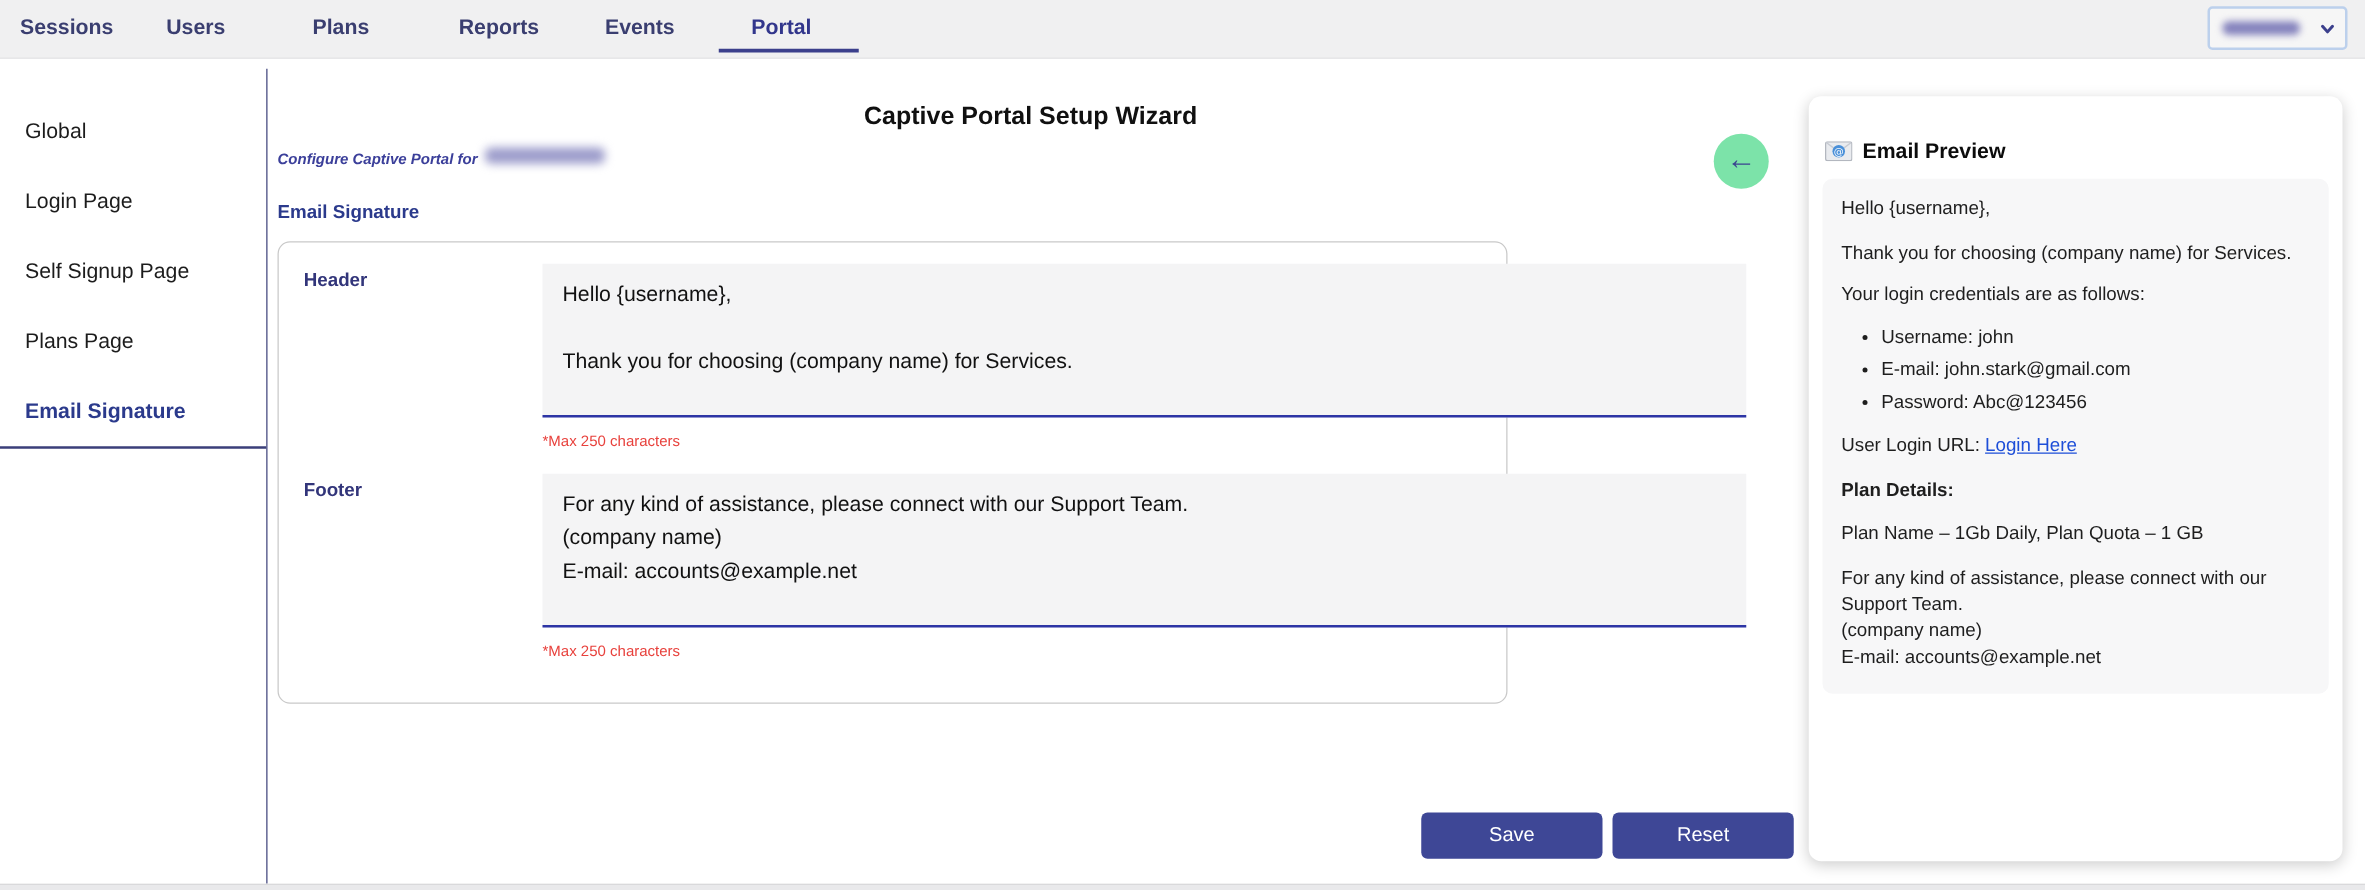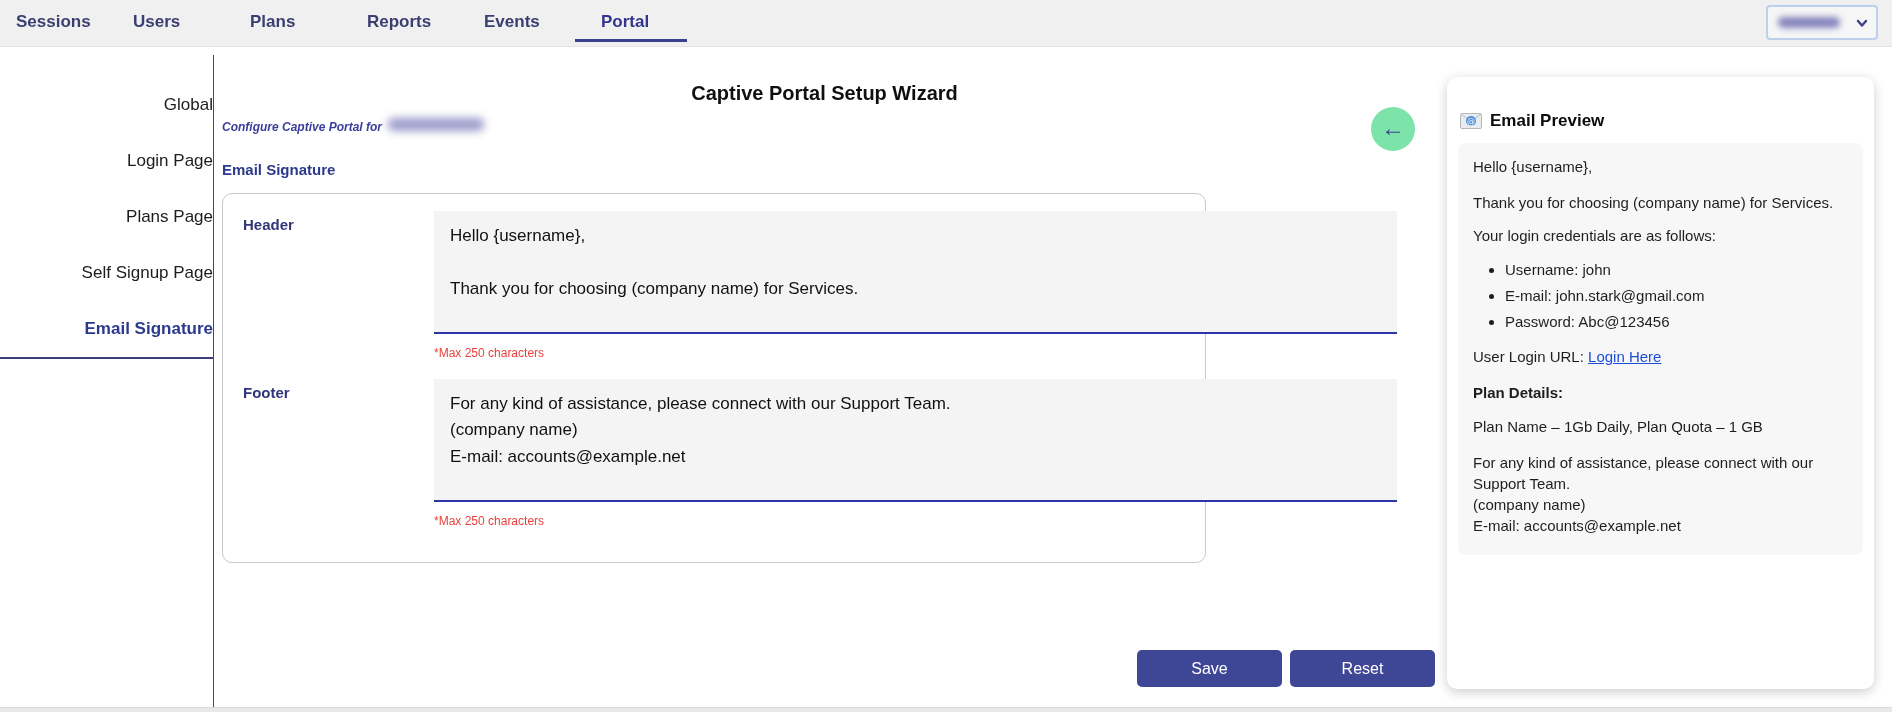--- a/index.html
+++ b/index.html
@@ -13,21 +13,21 @@
   .tab .tab-label { display:inline-block; font-size:17px; font-weight:600; color:#3a3e70; padding-bottom:7px; }
   .tab.active .tab-label { font-weight:700; color:#32368c; }
   .tab.active .tab-underline { width:112px; height:3px; background:#3b3f8c; margin-left:-26px; }
   .tab:nth-child(1) .tab-label{margin-left:0;}
   .nav-dropdown { position:absolute; right:14px; top:5px; width:112px; height:35px; background:#f6f6f6; border:2px solid #bcd0ec; border-radius:4px; display:flex; align-items:center; justify-content:space-between; padding:0 8px 0 10px; cursor:pointer; }
   .blur-blob { display:inline-block; height:11px; border-radius:5px; background:#8583bd; filter:blur(3px); }
   .nav-dropdown .blur-blob { width:62px; }
   .chev { width:12px; height:12px; }
 
   
-  .sidebar { position:absolute; left:0; top:55px; width:213px; height:652px; background:#fff;text-align:right; }
+  .sidebar { position:absolute; left:0; top:55px; width:213px; height:652px; background:#fff; }
   .side-item { padding:18px 0 18px 20px; font-size:17px; color:#1c1c1c; cursor:pointer; }
   .side-item.active { color:#2b3a8c; font-weight:700; }
   .side-active-underline { width:213px; height:2px; background:#3b3f7a; }
   .v-divider { position:absolute; left:213px; top:55px; width:1px; height:652px; background:#42467e; }
   .bottom-strip { position:absolute; left:0; top:707px; width:1892px; height:5px; background:#e9e9eb; border-top:1px solid #d9d9db; }
 
   
   .main-title { position:absolute; left:214px; top:82px; width:1221px; text-align:center; font-size:20px; font-weight:700; color:#101010; }
   .subtitle { position:absolute; left:222px; top:118px; font-size:12px; font-style:italic; font-weight:700; color:#3b3f9a; }
   .subtitle .blur-blob { width:96px; height:13px; margin-left:6px; background:#9c9ccb; filter:blur(4px); }
@@ -83,22 +83,22 @@
       <svg class="chev" viewBox="0 0 12 12">
           <polyline points="2,4 6,8.5 10,4" fill="none" stroke="#3b3f8c" stroke-width="2.4" stroke-linecap="round" stroke-linejoin="round"></polyline>
         </svg>
     </div>
   </div>
 
   <div class="sidebar">
     <div style="height:22px"></div>
     <div class="side-item"><span>Global</span></div>
     <div class="side-item"><span>Login Page</span></div>
+    <div class="side-item"><span>Self Signup Page</span></div>
     <div class="side-item"><span>Plans Page</span></div>
-    <div class="side-item"><span>Self Signup Page</span></div>
     <div class="side-item active"><span>Email Signature</span></div>
     <div class="side-active-underline"></div>
   </div>
   <div class="v-divider"></div>
 
   <div class="main-title">Captive Portal Setup Wizard</div>
   <div class="subtitle"><span>Configure Captive Portal for</span><span class="blur-blob"></span></div>
   <div class="back-btn">
       <span class="arrow">←</span>
     </div>

